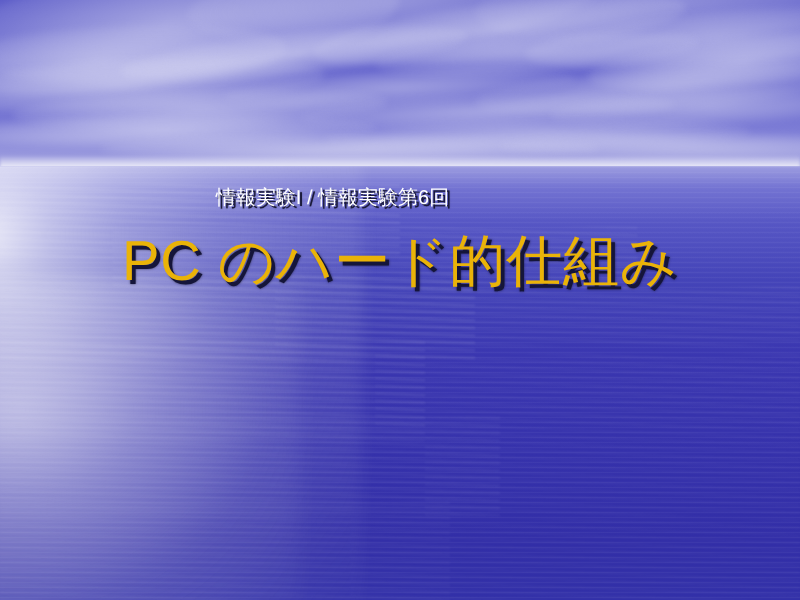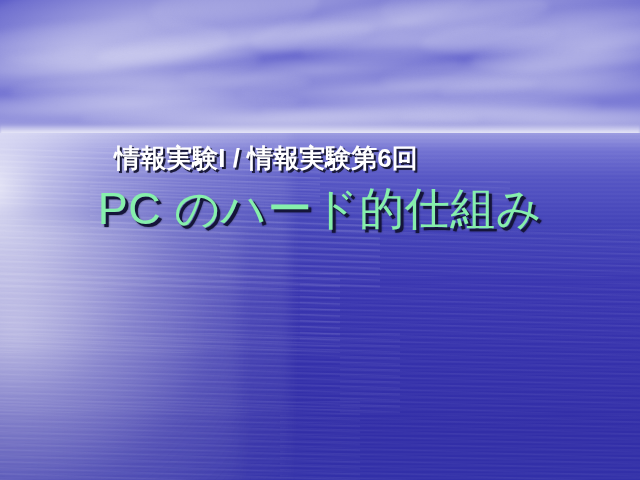--- a/index.html
+++ b/index.html
@@ -149,41 +149,41 @@
     width: 640px;
     height: 480px;
   }
 
   .subtitle {
     position: absolute;
     left: 0;
     top: 144px;
     width: 532px;
     text-align: center;
-    font-size: 26px;
+    font-size: 16px;
     line-height: 29px;
-    font-weight: 700;
+    font-weight: 400;
     color: #ffffff;
     letter-spacing: 0px;
     white-space: nowrap;
     text-shadow:
       2px 2px 0 #1a1a3a,
       2px 2px 1px rgba(0,0,0,0.55);
   }
 
   .title {
     position: absolute;
     left: 0;
     top: 181px;
     width: 640px;
     text-align: center;
     font-size: 45px;
     line-height: 56px;
     font-weight: 400;
-    color: #86efac;
+    color: #eab308;
     letter-spacing: 0.5px;
     white-space: nowrap;
     text-shadow:
       3px 3px 0 #15153a,
       3px 3px 2px rgba(0,0,0,0.6);
   }
 
   .author {
     position: absolute;
     right: 17px;

